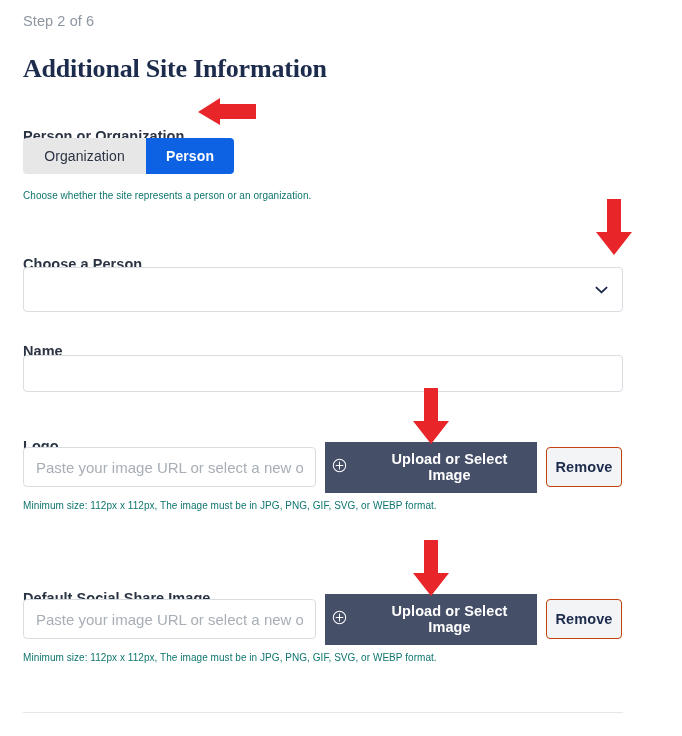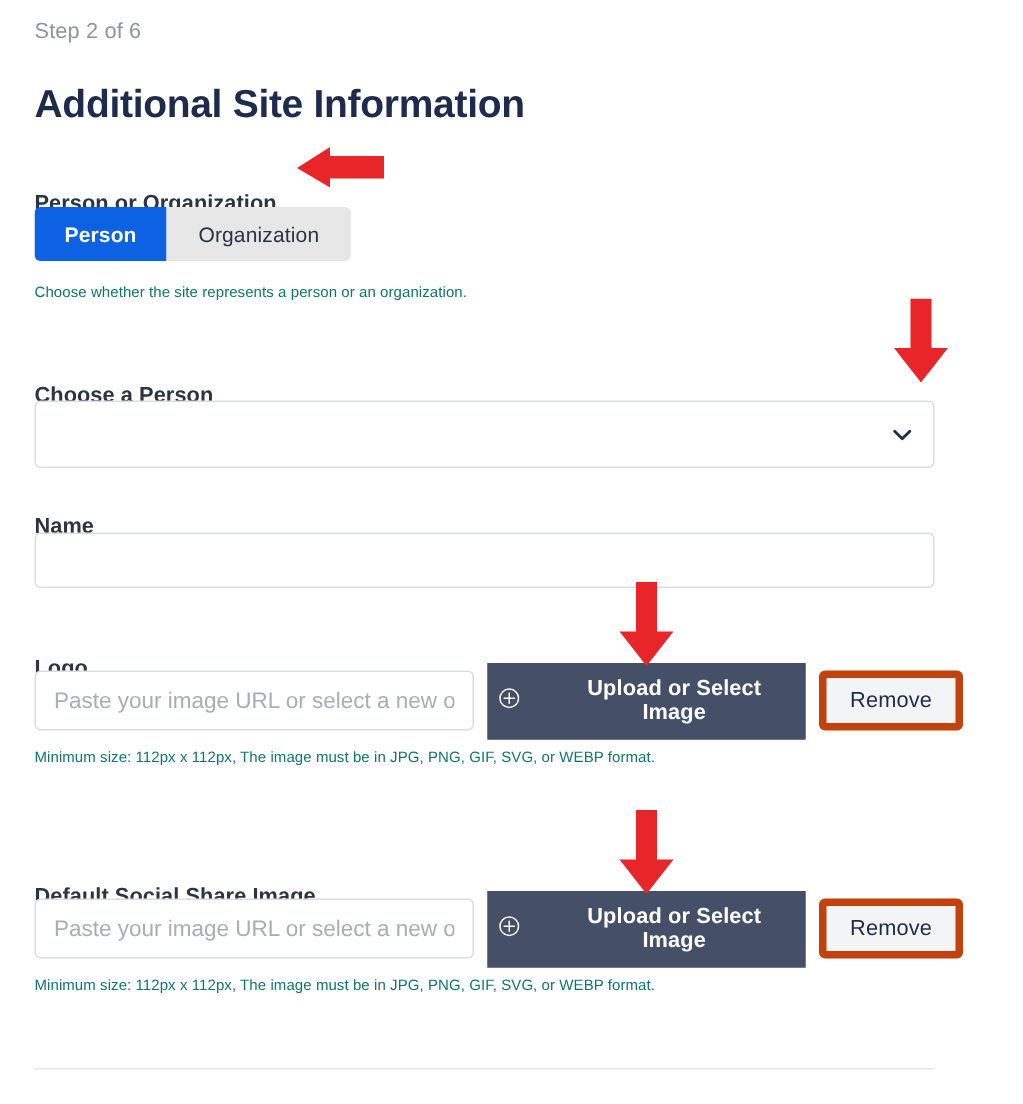--- a/index.html
+++ b/index.html
@@ -37,20 +37,21 @@
   .page-title {
     position: absolute;
     left: 23px;
     top: 54px;
     margin: 0;
     font-size: 26px;
     line-height: 30px;
     font-weight: 700;
     color: #1d2b4c;
     letter-spacing: -0.2px;
+    font-family: Liberation Serif, serif;
   }
 
   
   .field-label {
     font-size: 14.5px;
     font-weight: 700;
     color: #2b3443;
     letter-spacing: 0.05px;
     margin-top: 12px;
   }
@@ -167,28 +168,28 @@
     font-weight: 700;
     cursor: pointer;
     display: flex;
     align-items: center;
     justify-content: center;
     gap: 22px;
     letter-spacing: 0.1px;
   }
   .remove-btn {
     height: 40px;
-    width: 96px;
+    width: 76px;
     background: #f3f4f6;
     color: #1d2b4c;
-    border: 5px solid #c2410c;
+    border: 1px solid #c2410c;
     border-radius: 4px;
     font-family: inherit;
     font-size: 14.5px;
-    font-weight: 400;
+    font-weight: 700;
     cursor: pointer;
     letter-spacing: 0.1px;
   }
 
   
   .divider {
     position: absolute;
     left: 23px;
     width: 600px;
     height: 1px;
@@ -216,22 +217,22 @@
 
 <div class="page">
 
   <div class="step-label">Step 2 of 6</div>
 
   <h1 class="page-title">Additional Site Information</h1>
 
   <div class="field-label lbl-person-org">Person or Organization</div>
 
   <div class="toggle-group">
+    <button class="toggle-btn inactive">Organization</button>
     <button class="toggle-btn active">Person</button>
-    <button class="toggle-btn inactive">Organization</button>
   </div>
 
   <div class="help-text help-toggle">Choose whether the site represents a person or an organization.</div>
 
   <div class="field-label lbl-choose-person">Choose a Person</div>
 
   <div class="select-wrap">
     <select class="select-input">
       <option></option>
     </select>

